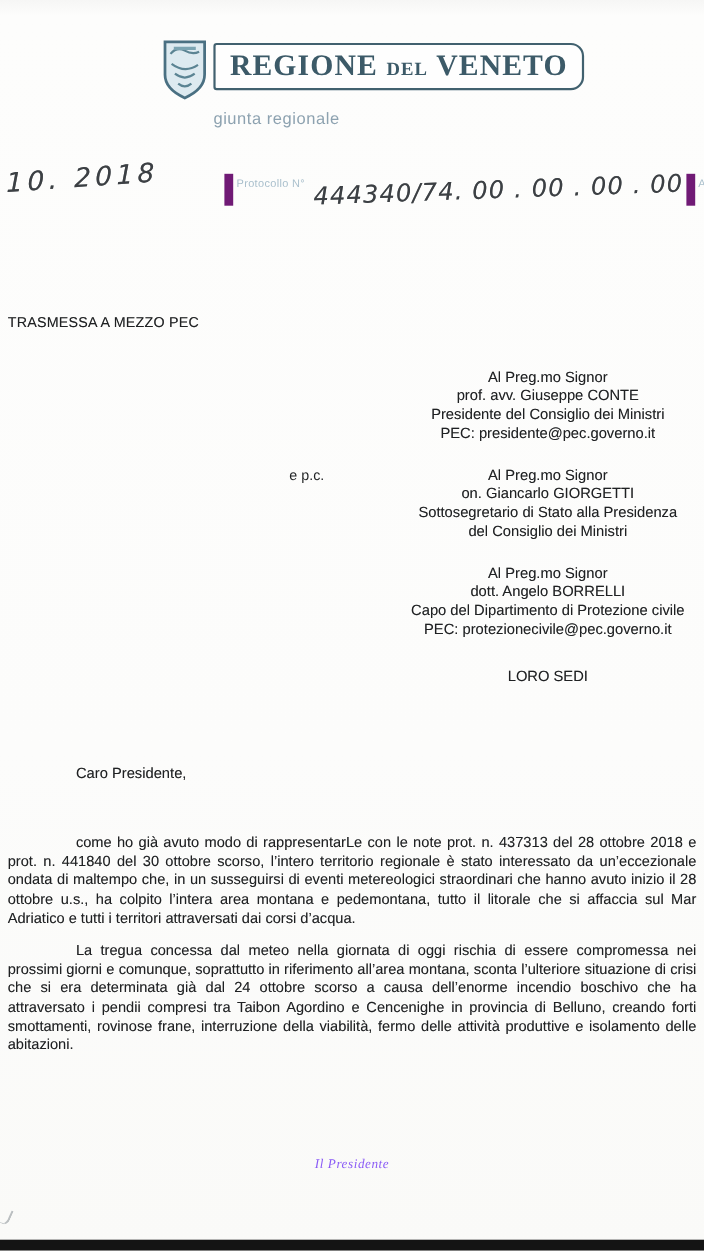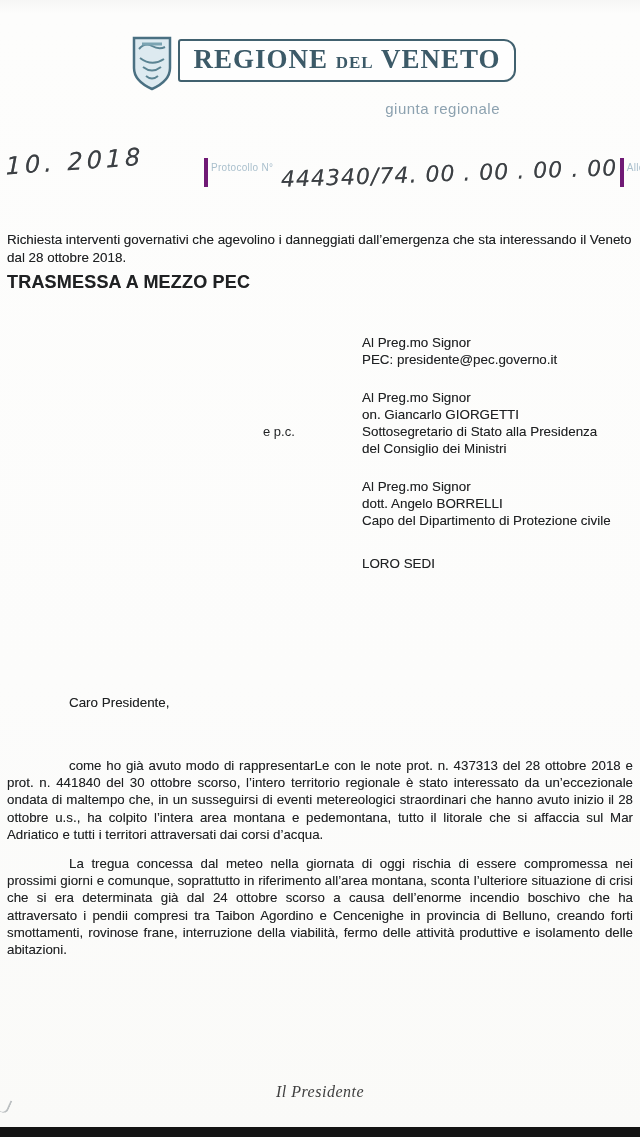--- a/index.html
+++ b/index.html
@@ -5,79 +5,79 @@
   html,body{margin:0;padding:0;}
   body{
     width:640px;height:1137px;position:relative;overflow:hidden;
     background:linear-gradient(180deg,#f6f6f5 0px,#fdfdfc 14px,#fcfcfb 60%,#fafaf8 100%);
     font-family:"Liberation Sans",sans-serif;color:#1f2123;
   }
   .page{position:absolute;inset:0;}
 
   
   .letterhead{position:absolute;top:36px;left:148px;width:352px;}
-  .logo-row{display:flex;align-items:flex-start;justify-content:center;}
+  .logo-row{display:flex;align-items:flex-start;}
   .shield{width:40px;height:56px;flex:0 0 auto;display:block;}
   .org-box{
     margin-left:6px;margin-top:3px;border:2px solid #41616f;
     border-radius:3px 12px 12px 3px;background:#fefefe;
     padding:5px 13px 7px 13px;white-space:nowrap;
   }
   .org-name{
     font-family:"Liberation Serif",serif;font-weight:700;color:#3c5a68;
     font-size:27px;letter-spacing:1px;line-height:1;
   }
   .org-name .del{font-size:17px;letter-spacing:1px;}
   .subtitle{
-    margin-left:46px;width:306px;text-align:right;margin-top:8px;
+    margin-left:46px;width:306px;text-align:left;margin-top:8px;
     color:#8da2b0;font-size:15px;letter-spacing:0.5px;
   }
 
   
   .hand{
     font-family:"DejaVu Sans",sans-serif;font-style:italic;color:#3c4044;
     text-shadow:0 0 0.6px rgba(60,64,68,.6);
   }
   .date{
     position:absolute;top:148px;left:-6px;font-size:24px;letter-spacing:4px;
     transform:rotate(-4deg) skewX(-4deg);white-space:nowrap;
   }
 
   
   .protocol-row{position:absolute;top:158px;left:204px;display:flex;align-items:center;}
   .proto-label{
     font-size:10px;color:#a9bfcc;letter-spacing:0.3px;white-space:nowrap;
-    border-left:4px solid #701a75;padding:4px 2px 14px 3px;align-self:flex-start;
+    border-left:8px solid #701a75;padding:4px 2px 14px 3px;align-self:flex-start;
   }
   .hand.number{
     font-size:22px;letter-spacing:1px;margin:2px 0 0 6px;white-space:nowrap;
     transform:rotate(-2deg);
   }
   .proto-label.allegati{margin-left:2px;}
 
   
   .subject{position:absolute;top:231px;left:7px;width:626px;font-size:13.4px;line-height:18px;text-shadow:0 0 .4px rgba(0,0,0,.4);}
-  .transmission{position:absolute;top:272px;left:7px;font-size:18px;font-weight:700;letter-spacing:0.2px;text-shadow:0 0 .4px rgba(0,0,0,.4);}
+  .transmission{position:absolute;top:285px;left:7px;font-size:13px;font-weight:400;letter-spacing:0.2px;text-shadow:0 0 .4px rgba(0,0,0,.4);}
 
   
   .cc{position:absolute;top:424px;left:263px;font-size:13px;}
-  .recipients{position:absolute;top:334px;left:362px;width:272px;font-size:13.4px;line-height:17px;text-shadow:0 0 .4px rgba(0,0,0,.35);}
+  .recipients{position:absolute;top:334px;left:362px;width:272px;font-size:13.4px;line-height:17px;text-shadow:0 0 .4px rgba(0,0,0,.35);text-align:center;}
   .recipient{margin-bottom:21px;}
   .loro-sedi{margin-top:26px;}
 
   
   .salutation{position:absolute;top:695px;left:69px;font-size:13.4px;text-shadow:0 0 .4px rgba(0,0,0,.35);}
   .body-text{position:absolute;top:721px;left:7px;width:626px;text-align:justify;margin-top:36px;}
   .body-text p{margin:0 0 12px 0;text-indent:62px;font-size:13.3px;line-height:17.2px;text-shadow:0 0 .4px rgba(0,0,0,.35);}
 
   
   .signature{
     position:absolute;top:1051px;left:0;width:100%;text-align:center;
-    font-family:"Liberation Serif",serif;font-style:italic;font-size:16px;
-    color:#404040;letter-spacing:0.5px;margin-top:32px;
+    font-family:"Liberation Serif",serif;font-style:italic;font-size:12px;
+    color:#8b5cf6;letter-spacing:0.5px;
   }
 
   
   .scan-mark{
     position:absolute;top:1098px;left:-2px;width:10px;height:14px;
     border-right:2px solid #9aa0a4;border-bottom:1px solid #b5babd;
     transform:rotate(24deg);opacity:.65;border-radius:0 0 6px 0;
   }
   .bottom-bar{position:absolute;bottom:0;left:0;width:100%;height:10px;background:#141414;}
 </style>
@@ -103,41 +103,43 @@
   </header>
 
   <div class="hand date">,10. 2018</div>
 
   <div class="protocol-row">
     <span class="proto-label">Protocollo N°</span>
     <span class="hand number">444340/74. 00 . 00 . 00 . 00</span>
     <span class="proto-label allegati">Allegati N°</span>
   </div>
 
-  <div class="subject">Richiesta interventi governativi che agevolino i danneggiati dall’emergenza che sta interessando il Veneto dal 28 ottobre 2018.</div>
 
   <div class="transmission">TRASMESSA A MEZZO PEC</div>
 
   <div class="cc">e p.c.</div>
 
   <div class="recipients">
     <div class="recipient">
       <div>Al Preg.mo Signor</div>
+      <div>prof. avv. Giuseppe CONTE</div>
+      <div>Presidente del Consiglio dei Ministri</div>
       <div>PEC: presidente@pec.governo.it</div>
     </div>
     <div class="recipient">
       <div>Al Preg.mo Signor</div>
       <div>on. Giancarlo GIORGETTI</div>
       <div>Sottosegretario di Stato alla Presidenza</div>
       <div>del Consiglio dei Ministri</div>
     </div>
     <div class="recipient">
       <div>Al Preg.mo Signor</div>
       <div>dott. Angelo BORRELLI</div>
       <div>Capo del Dipartimento di Protezione civile</div>
+      <div>PEC: protezionecivile@pec.governo.it</div>
     </div>
     <div class="loro-sedi">LORO SEDI</div>
   </div>
 
   <div class="salutation">Caro Presidente,</div>
 
   <div class="body-text">
     <p>come ho già avuto modo di rappresentarLe con le note prot. n. 437313 del 28 ottobre 2018 e prot. n. 441840 del 30 ottobre scorso, l’intero territorio regionale è stato interessato da un’eccezionale ondata di maltempo che, in un susseguirsi di eventi metereologici straordinari che hanno avuto inizio il 28 ottobre u.s., ha colpito l’intera area montana e pedemontana, tutto il litorale che si affaccia sul Mar Adriatico e tutti i territori attraversati dai corsi d’acqua.</p>
     <p>La tregua concessa dal meteo nella giornata di oggi rischia di essere compromessa nei prossimi giorni e comunque, soprattutto in riferimento all’area montana, sconta l’ulteriore situazione di crisi che si era determinata già dal 24 ottobre scorso a causa dell’enorme incendio boschivo che ha attraversato i pendii compresi tra Taibon Agordino e Cencenighe in provincia di Belluno, creando forti smottamenti, rovinose frane, interruzione della viabilità, fermo delle attività produttive e isolamento delle abitazioni.</p>
   </div>

